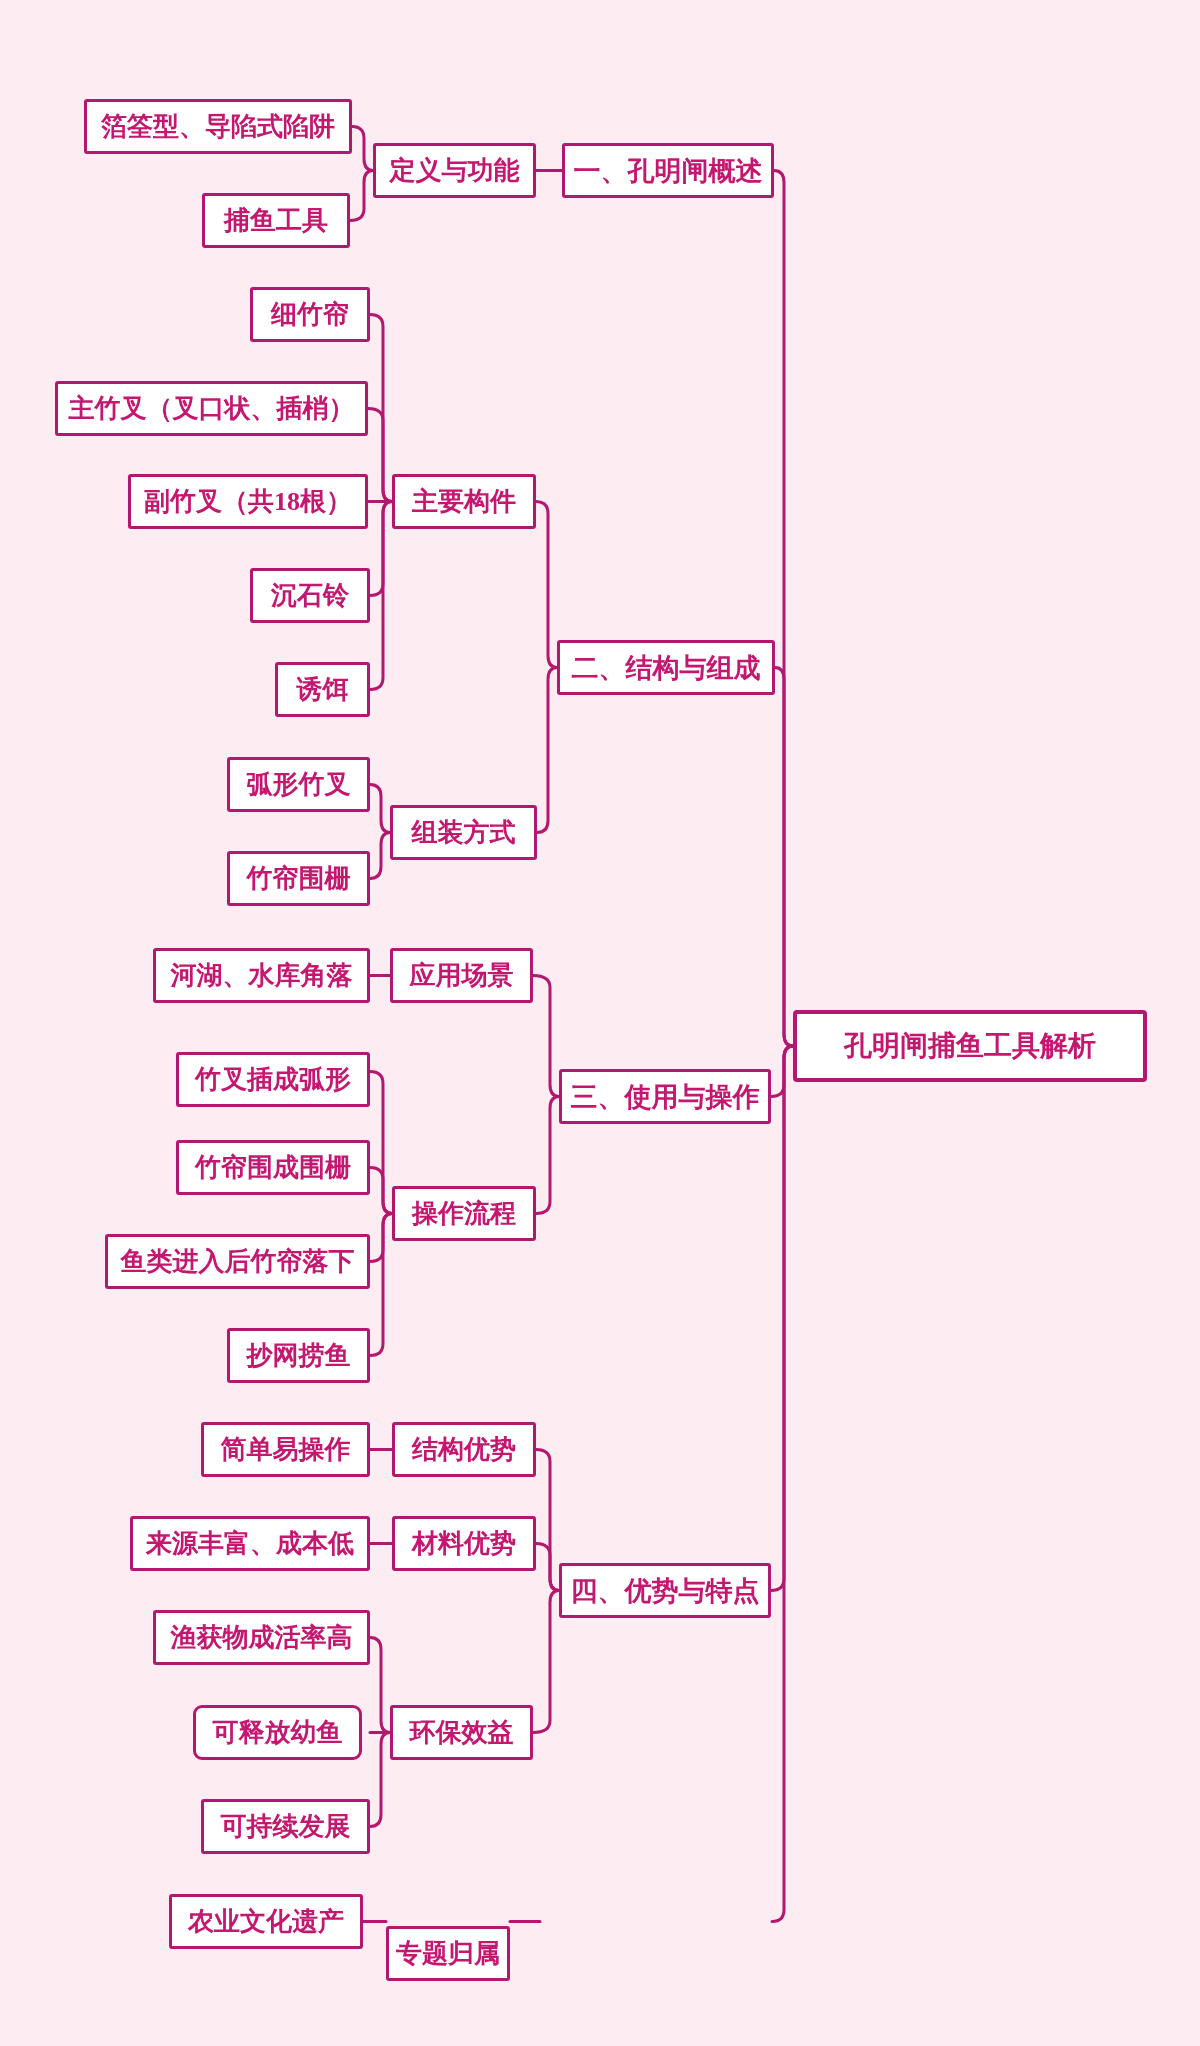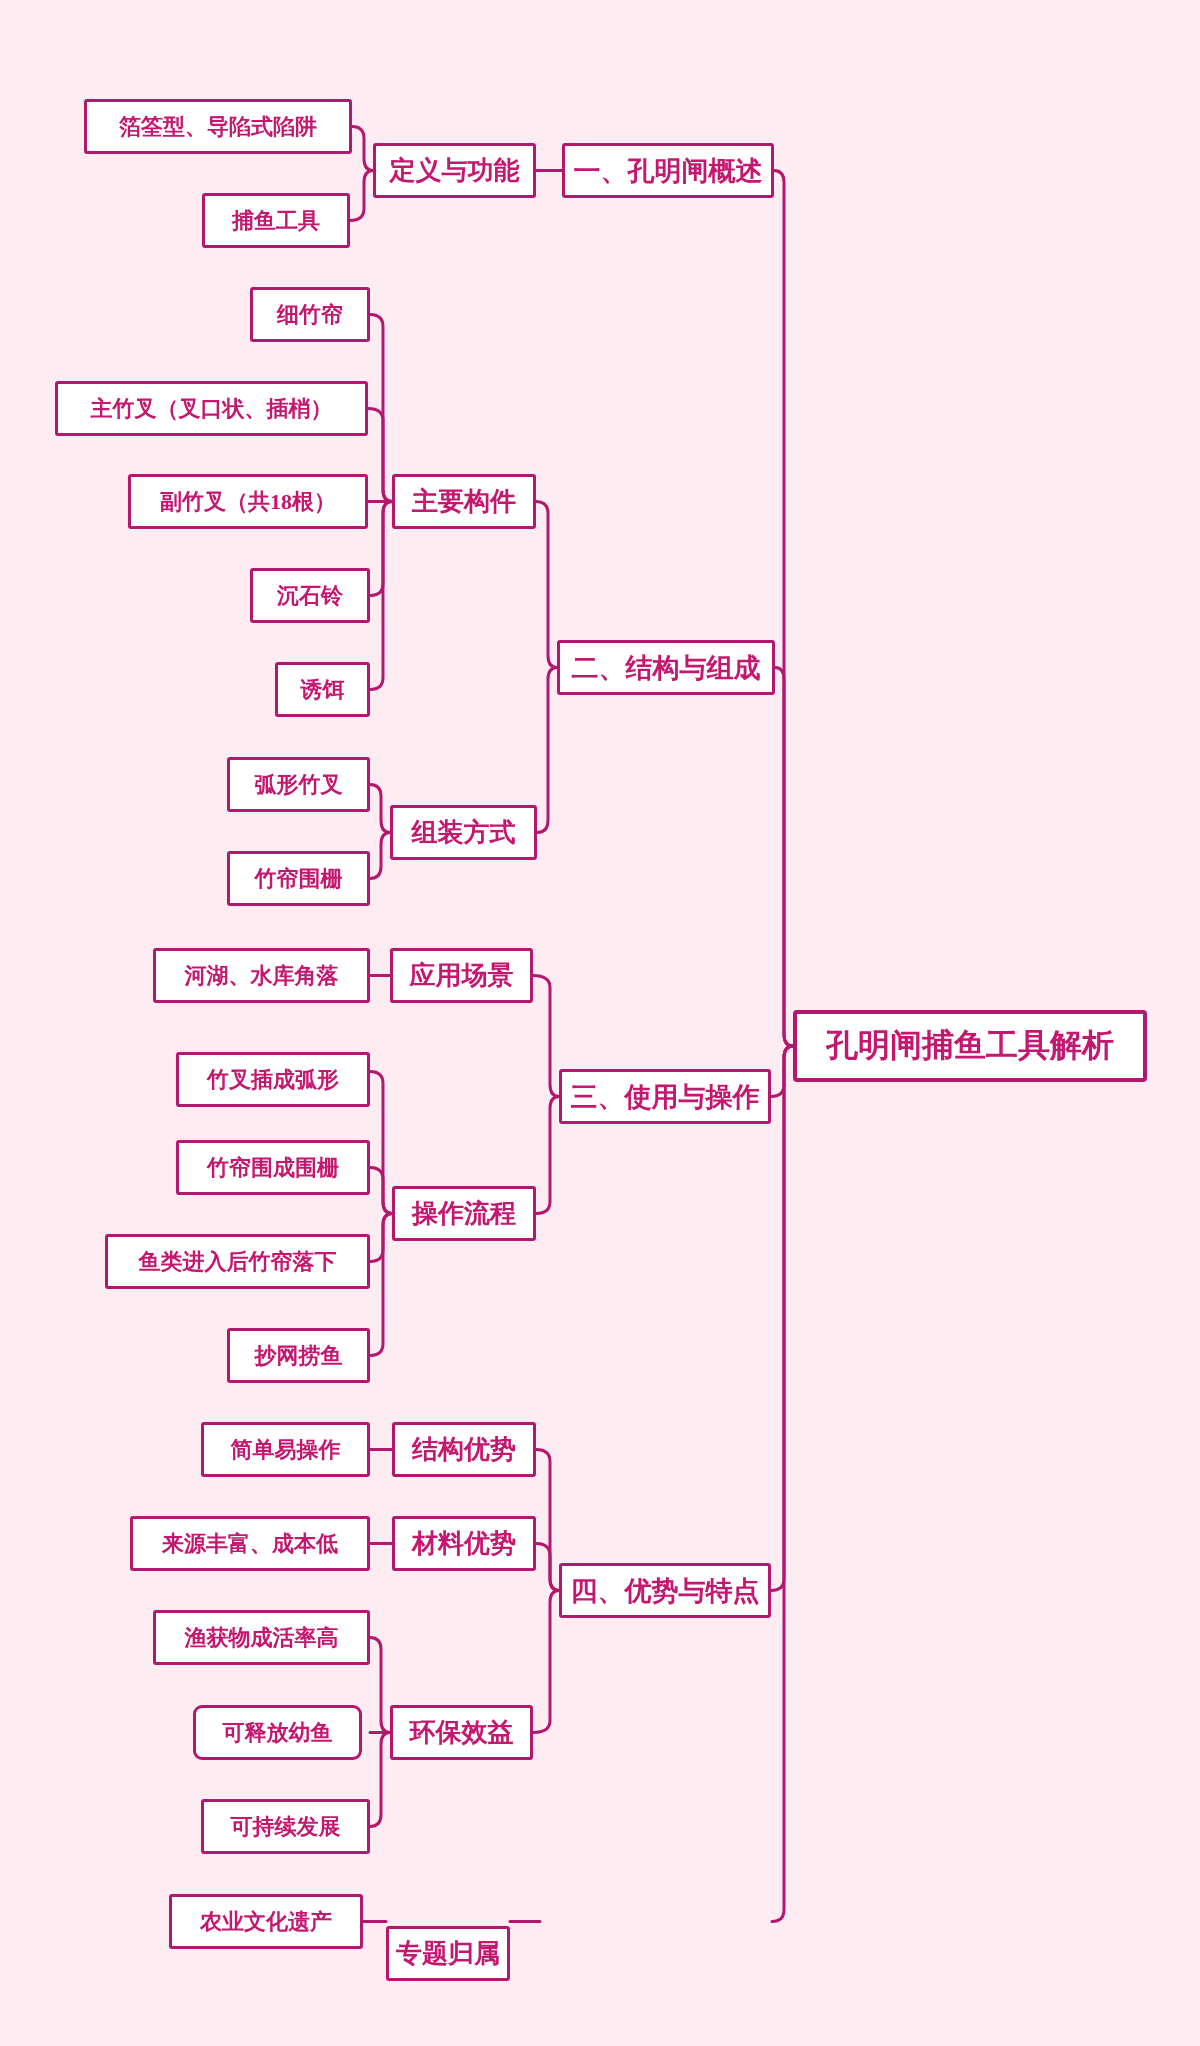--- a/index.html
+++ b/index.html
@@ -28,24 +28,24 @@
     border: 3px solid #b2186e;
     border-radius: 3px;
     color: #c4176f;
     font-weight: bold;
     display: flex;
     align-items: center;
     justify-content: center;
     white-space: nowrap;
     cursor: default;
   }
-  .node.level-0 { font-size: 32px; border-width: 4px; border-radius: 4px; }
+  .node.level-0 { font-size: 28px; border-width: 4px; border-radius: 4px; }
   .node.level-1 { font-size: 27px; }
   .node.level-2 { font-size: 26px; }
-  .node.level-3 { font-size: 22px; }
+  .node.level-3 { font-size: 26px; }
 </style>
 </head>
 <body>
 
 <div id="canvas" style="background: rgb(253, 236, 242);">
   <svg id="edges" xmlns="http://www.w3.org/2000/svg">
       <path d="M 774 170.5 Q 784 170.5 784 182.5 L 784 1034 Q 784 1046 793 1046" fill="none" stroke="#b2186e" stroke-width="3" stroke-linecap="round"></path>
       <path d="M 775 667.5 Q 784 667.5 784 679.5 L 784 1034 Q 784 1046 793 1046" fill="none" stroke="#b2186e" stroke-width="3" stroke-linecap="round"></path>
       <path d="M 771 1096.5 Q 784 1096.5 784 1084.5 L 784 1058 Q 784 1046 793 1046" fill="none" stroke="#b2186e" stroke-width="3" stroke-linecap="round"></path>
       <path d="M 771 1590.5 Q 784 1590.5 784 1578.5 L 784 1058 Q 784 1046 793 1046" fill="none" stroke="#b2186e" stroke-width="3" stroke-linecap="round"></path>

